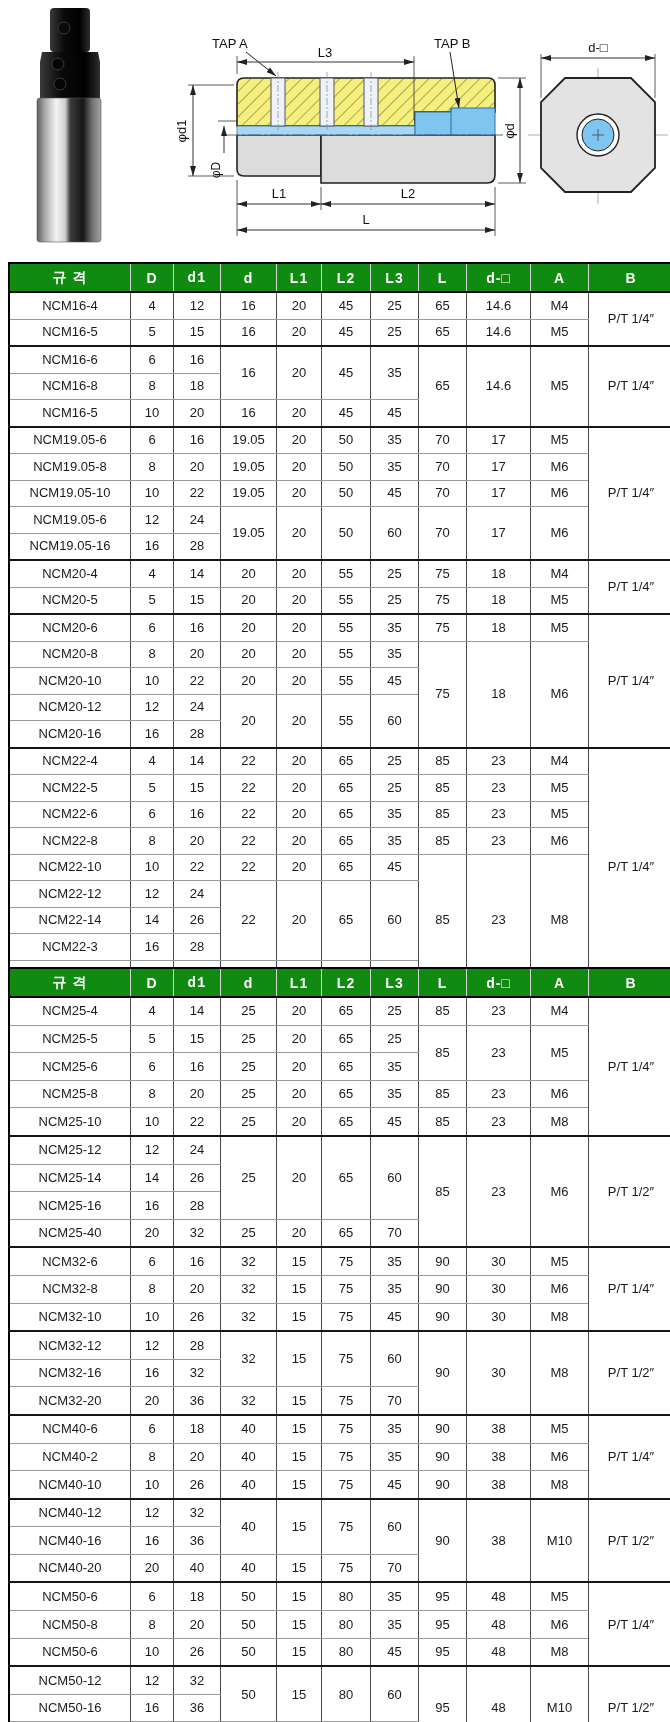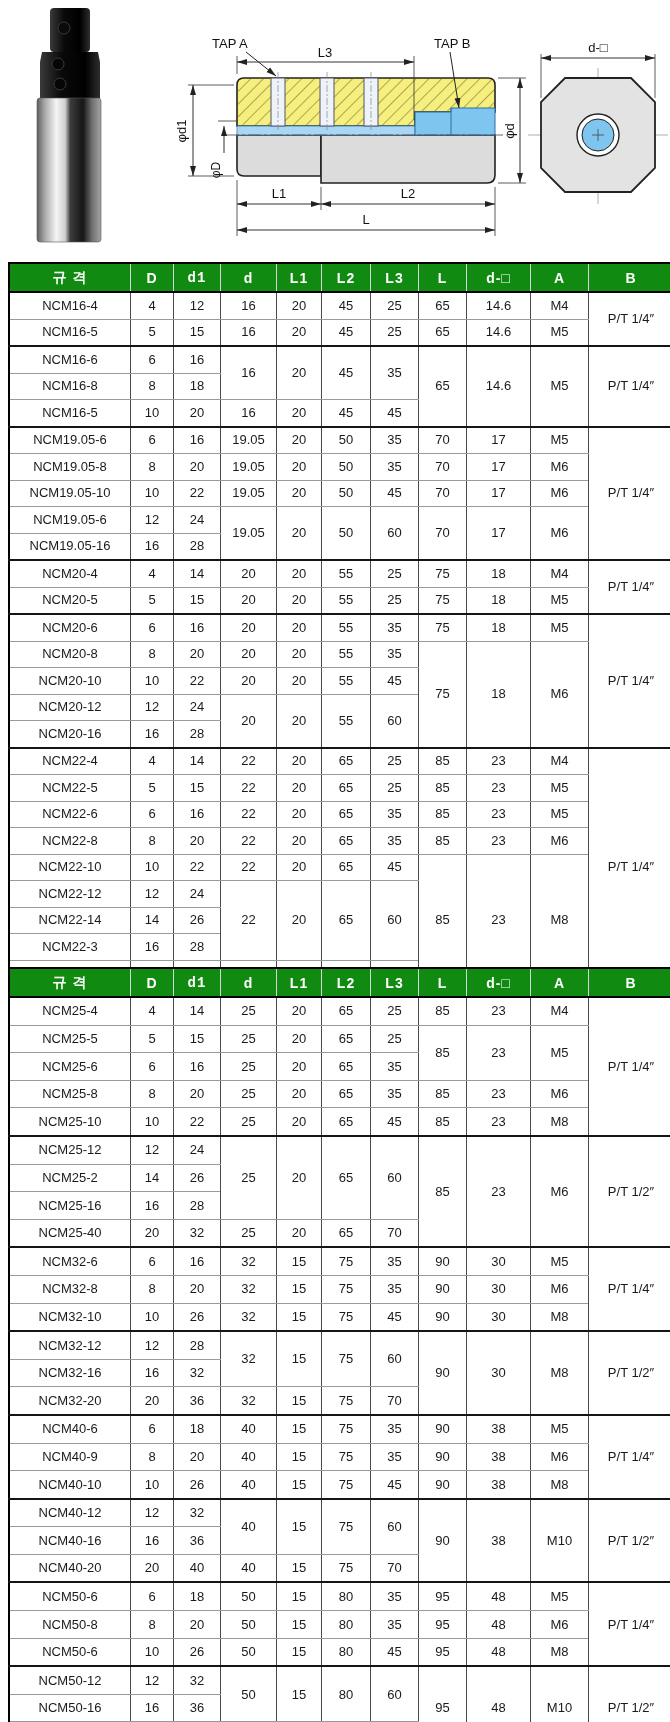--- a/index.html
+++ b/index.html
@@ -524,21 +524,21 @@
         <td rowspan="3">25</td>
         <td rowspan="3">20</td>
         <td rowspan="3">65</td>
         <td rowspan="3">60</td>
         <td rowspan="4">85</td>
         <td rowspan="4">23</td>
         <td rowspan="4">M6</td>
         <td rowspan="4">P/T 1/2″</td>
       </tr>
       <tr>
-        <td>NCM25-2</td>
+        <td>NCM25-14</td>
         <td>14</td>
         <td>26</td>
       </tr>
       <tr>
         <td>NCM25-16</td>
         <td>16</td>
         <td>28</td>
       </tr>
       <tr>
         <td>NCM25-40</td>
@@ -620,21 +620,21 @@
         <td>40</td>
         <td>15</td>
         <td>75</td>
         <td>35</td>
         <td>90</td>
         <td>38</td>
         <td>M5</td>
         <td rowspan="3">P/T 1/4″</td>
       </tr>
       <tr>
-        <td>NCM40-9</td>
+        <td>NCM40-2</td>
         <td>8</td>
         <td>20</td>
         <td>40</td>
         <td>15</td>
         <td>75</td>
         <td>35</td>
         <td>90</td>
         <td>38</td>
         <td>M6</td>
       </tr>

